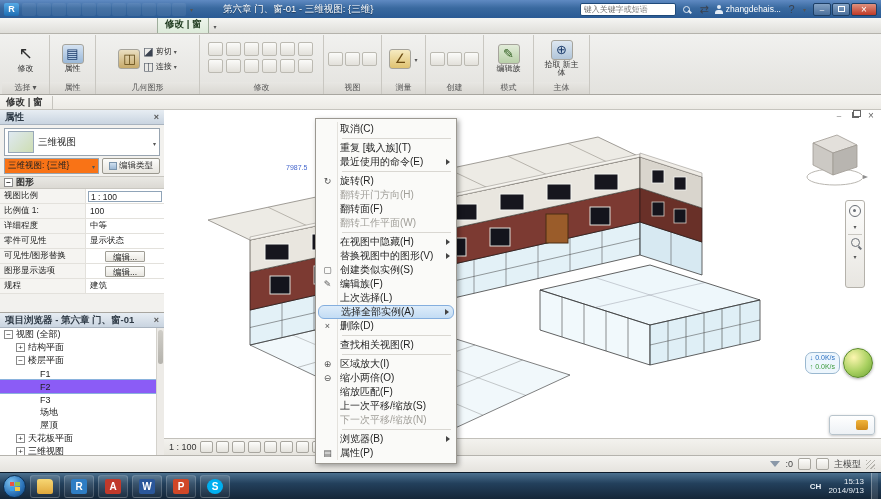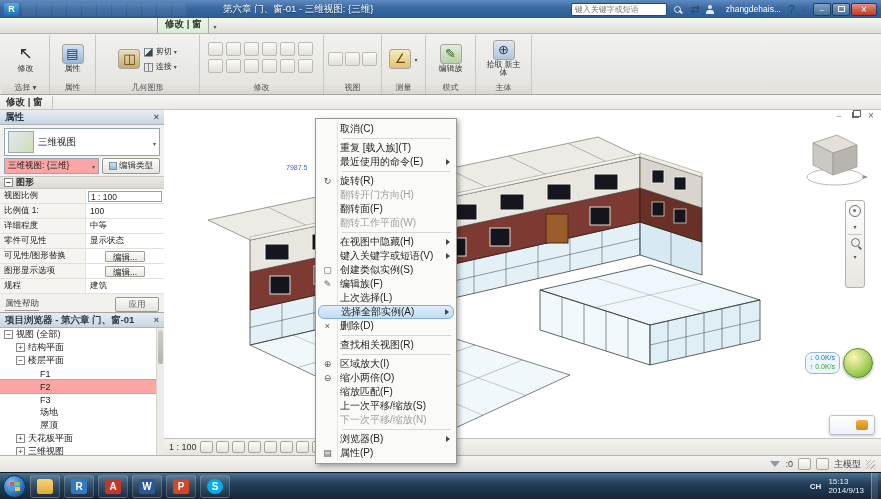--- a/index.html
+++ b/index.html
@@ -19,21 +19,21 @@
 .qat-caret{font-size:6px;color:#cfdcec;margin:0 1px}
 .tb-title{margin:0 auto 0 26px;font-size:9.5px;white-space:nowrap;text-shadow:0 1px 1px rgba(0,0,0,.45)}
 .tb-search{width:96px;height:13px;border:1px solid #1f4a7a;border-radius:2px;background:#fff;color:#666;
   font-size:8px;padding:0 3px;font-family:inherit}
 .tb-ic{width:15px;height:13px;display:flex;align-items:center;justify-content:center;font-size:9px;color:#e2ebf5}
 .mag{width:7px;height:7px;border:1.5px solid #e2ebf5;border-radius:50%;position:relative;display:inline-block}
 .mag::after{content:"";position:absolute;width:4px;height:1.5px;background:#e2ebf5;right:-3px;bottom:-1px;transform:rotate(45deg)}
 .person{width:8px;height:9px;position:relative;display:inline-block}
 .person::before{content:"";position:absolute;left:2px;top:0;width:4px;height:4px;border-radius:50%;background:#e2ebf5}
 .person::after{content:"";position:absolute;left:0;bottom:0;width:8px;height:4px;border-radius:3px 3px 0 0;background:#e2ebf5}
-.tb-user{display:flex;align-items:center;gap:12px;font-size:8.5px;max-width:86px;overflow:hidden;white-space:nowrap}
+.tb-user{display:flex;align-items:center;gap:3px;font-size:8.5px;max-width:86px;overflow:hidden;white-space:nowrap}
 .win-btns{display:flex;gap:1px;margin-left:3px}
 .win-btn{width:18px;height:13px;border:1px solid #1d3f66;border-radius:2px;color:#fff;
   background:linear-gradient(#84a2c4,#4a6f9b);display:flex;align-items:center;justify-content:center;font-size:8px}
 .win-btn.close{width:26px;background:linear-gradient(#e0917e,#bf3a28)}
 .min-g::after{content:"–"}
 .max-g{width:7px;height:6px;border:1px solid #fff;display:inline-block}
 .close-g::after{content:"×";font-size:10px}
 
 
 .tabs{position:absolute;left:0;top:18px;right:0;height:16px;display:flex;align-items:flex-end;padding:0 3px;
@@ -77,21 +77,21 @@
 
 .props{position:absolute;left:0;top:110px;width:165px;height:202px;background:#f2f1ee;border-right:1px solid #a8a6a0;overflow:hidden}
 .phead{height:15px;background:linear-gradient(#e7edf3,#c9d4e0);border-bottom:1px solid #a9b4c0;
   display:flex;align-items:center;padding:0 5px;font-size:9.5px;font-weight:bold;color:#2e3a46}
 .phead .x{margin-left:auto;font-size:9px;color:#555}
 .typesel{margin:3px 4px 2px;height:28px;background:#fff;border:1px solid #98a4b0;display:flex;align-items:center;gap:4px;padding:0 3px}
 .typeimg{width:26px;height:22px;border:1px solid #98a8b8;background:linear-gradient(135deg,#dfe9f2 0%,#cdddb2 100%)}
 .typename{font-size:9.5px;color:#222}
 .typesel .tcaret{margin-left:auto}
 .typerow{display:flex;gap:3px;margin:0 4px 2px;height:16px}
-.combo{flex:1;background:#fca5a5;border:1px solid #98a4b0;display:flex;align-items:center;font-size:8.5px;padding:0 3px;
+.combo{flex:1;background:#f97316;border:1px solid #98a4b0;display:flex;align-items:center;font-size:8.5px;padding:0 3px;
   overflow:hidden;white-space:nowrap}
 .combo .ccaret{margin-left:auto}
 .edittype{flex:0 0 58px;border:1px solid #9a988f;border-radius:2px;background:linear-gradient(#fcfcfa,#e6e4de);
   font-size:8.5px;display:flex;align-items:center;justify-content:center;gap:2px;font-family:inherit;color:#333}
 .et-ic{width:8px;height:8px;background:linear-gradient(#cfe0ef,#9cb8d4);border:1px solid #7a94ac}
 .psection{height:13px;background:linear-gradient(#e9e8e4,#dbd9d3);border-top:1px solid #c9c7c1;border-bottom:1px solid #c9c7c1;
   display:flex;align-items:center;gap:3px;padding:0 4px;font-size:9px;font-weight:bold;color:#333}
 .prow{display:flex;height:15px;border-bottom:1px solid #e3e1dc;font-size:8.5px;align-items:stretch;background:#fff}
 .plabel{flex:0 0 86px;padding-left:4px;display:flex;align-items:center;background:#f5f4f1;border-right:1px solid #e3e1dc;
   overflow:hidden;white-space:nowrap;color:#222}
@@ -101,21 +101,21 @@
 .prow.button .pv{margin:0 auto;border:1px solid #a09e96;border-radius:1px;background:linear-gradient(#fcfcfa,#e9e7e1);
   height:11px;line-height:10px;padding:0 7px}
 .pfoot{display:flex;align-items:center;padding:3px 5px;gap:4px}
 .phelp{font-size:8.5px;color:#444;border-bottom:1px solid #999}
 .apply{margin-left:auto;width:44px;height:15px;border:1px solid #9a988f;border-radius:2px;font-size:8.5px;color:#555;
   background:linear-gradient(#fbfbf9,#e4e2dc);font-family:inherit}
 
 .pbrowser{position:absolute;left:0;top:312px;width:165px;height:143px;background:#fff;border-right:1px solid #a8a6a0;
   border-top:1px solid #a8a6a0;overflow:hidden}
 .trow{display:flex;align-items:center;gap:3px;height:13px;white-space:nowrap;font-size:9px;color:#222}
-.trow.selected{background:#fca5a5;outline:1px solid #8ab2dd}
+.trow.selected{background:#8b5cf6;outline:1px solid #8ab2dd}
 .twisty{flex:0 0 9px;width:9px;height:9px;border:1px solid #8a8a8a;background:#fff;font-size:8px;line-height:7px;
   text-align:center;color:#333;display:inline-block}
 .twisty:empty{border-color:transparent;background:transparent}
 .vscroll{position:absolute;right:0;top:15px;bottom:0;width:8px;background:#edebe7;border-left:1px solid #d4d2cc}
 .vthumb{margin:2px 1px;height:34px;background:linear-gradient(#cfcdc7,#b5b3ad);border-radius:3px}
 
 
 .canvas{position:absolute;left:164px;top:110px;width:717px;height:328px;background:#fff;overflow:hidden}
 .canvas-wc{position:absolute;right:4px;top:0;display:flex;gap:4px;align-items:center;color:#666;font-size:8px;z-index:5}
 .cwc{width:12px;height:10px;display:flex;align-items:center;justify-content:center}
@@ -188,21 +188,21 @@
   display:flex;align-items:center;justify-content:center}
 .ticon[data-icon="folder-icon"]{background:linear-gradient(#f7d774,#e0a83c);border-radius:2px 4px 2px 2px}
 .ticon[data-icon="revit-icon"]{background:#2e7dc4}
 .ticon[data-icon="pdf-icon"]{background:#c0392b}
 .ticon[data-icon="word-icon"]{background:#2b579a}
 .ticon[data-icon="ppt-icon"]{background:#d04727}
 .ticon[data-icon="skype-icon"]{background:#00aff0;border-radius:50%}
 .tray{margin-left:auto;display:flex;align-items:center;gap:5px;color:#e8eef4;font-size:8px}
 .tray .gic{color:#dde8f2;font-size:9px;width:10px;height:10px}
 .ch-ind{font-size:8px;font-weight:bold;padding:1px 2px}
-.clock{display:flex;flex-direction:column;align-items:flex-start;line-height:1.15;font-size:8px;padding-right:2px}
+.clock{display:flex;flex-direction:column;align-items:flex-end;line-height:1.15;font-size:8px;padding-right:2px}
 .showdesk{width:7px;height:27px;background:rgba(255,255,255,.12);border-left:1px solid rgba(255,255,255,.3)}
 .watermark{position:absolute;right:62px;bottom:2px;z-index:60;display:flex;align-items:center;gap:3px;
   opacity:.78;pointer-events:none}
 .wm-tri{width:0;height:0;border-left:8px solid transparent;border-right:8px solid transparent;
   border-bottom:15px solid rgba(40,190,200,.9)}
 .wm-tri.small{border-left-width:5px;border-right-width:5px;border-bottom-width:10px;border-bottom-color:rgba(40,190,200,.6)}
 .wm-text{font-size:16px;font-weight:bold;letter-spacing:1px;color:rgba(28,186,198,.92);
   text-shadow:0 0 2px rgba(255,255,255,.6)}
 </style>
 </head>
@@ -328,20 +328,31 @@
       </div>
       <div class="rpanel-label">视图</div>
     </div>
     <div class="rpanel" style="width:44px">
       <div class="rbody">
         <span class="bigicon gic" data-icon="measure-icon">∠</span>
         <span class="caret"></span>
       </div>
       <div class="rpanel-label">测量</div>
     </div>
+    <div class="rpanel" style="width:58px">
+      <div class="rbody">
+        <span class="list" style="display:flex;gap:2px">
+
+        <span class="sic gic"></span>
+            <span class="sic gic"></span>
+            <span class="sic gic"></span>
+          </span>
+      </div>
+      <div class="rpanel-label">创建</div>
+    </div>
     <div class="rpanel" style="width:50px">
       <div class="rbody">
         <span class="bigbtn">
           <span class="bigicon gic" data-icon="edit-family-icon">✎</span>
           <span>编辑族</span>
         </span>
       </div>
       <div class="rpanel-label">模式</div>
     </div>
     <div class="rpanel" style="width:56px">
@@ -414,24 +425,20 @@
           <span class="plabel">图形显示选项</span>
           <span class="pval">
             <span class="pv">编辑...</span>
           </span>
         </div><div class="prow">
           <span class="plabel">规程</span>
           <span class="pval">
             <span class="pv">建筑</span>
           </span>
         </div></div>
-    <div class="pfoot">
-      <span class="phelp">属性帮助</span>
-      <button class="apply">应用</button>
-    </div>
   </div>
 
   <div class="pbrowser">
     <div class="phead">
       <span style="overflow:hidden;white-space:nowrap">项目浏览器 - 第六章 门、窗-01</span>
       <span class="x">×</span>
     </div>
     <div class="list">
       
     <div class="trow" style="padding-left: 4px;">
@@ -656,21 +663,21 @@
         </div><div class="mi sep">
           
           
           
         </div><div class="mi submenu">
           <span class="mi-ic gic"></span>
           <span class="mi-label">在视图中隐藏(H)</span>
           <span class="mi-arrow"></span>
         </div><div class="mi submenu">
           <span class="mi-ic gic"></span>
-          <span class="mi-label">键入关键字或短语(V)</span>
+          <span class="mi-label">替换视图中的图形(V)</span>
           <span class="mi-arrow"></span>
         </div><div class="mi">
           <span class="mi-ic gic" data-icon="create-similar-icon">▢</span>
           <span class="mi-label">创建类似实例(S)</span>
           <span class="mi-arrow"></span>
         </div><div class="mi">
           <span class="mi-ic gic" data-icon="edit-family-icon">✎</span>
           <span class="mi-label">编辑族(F)</span>
           <span class="mi-arrow"></span>
         </div><div class="mi">

